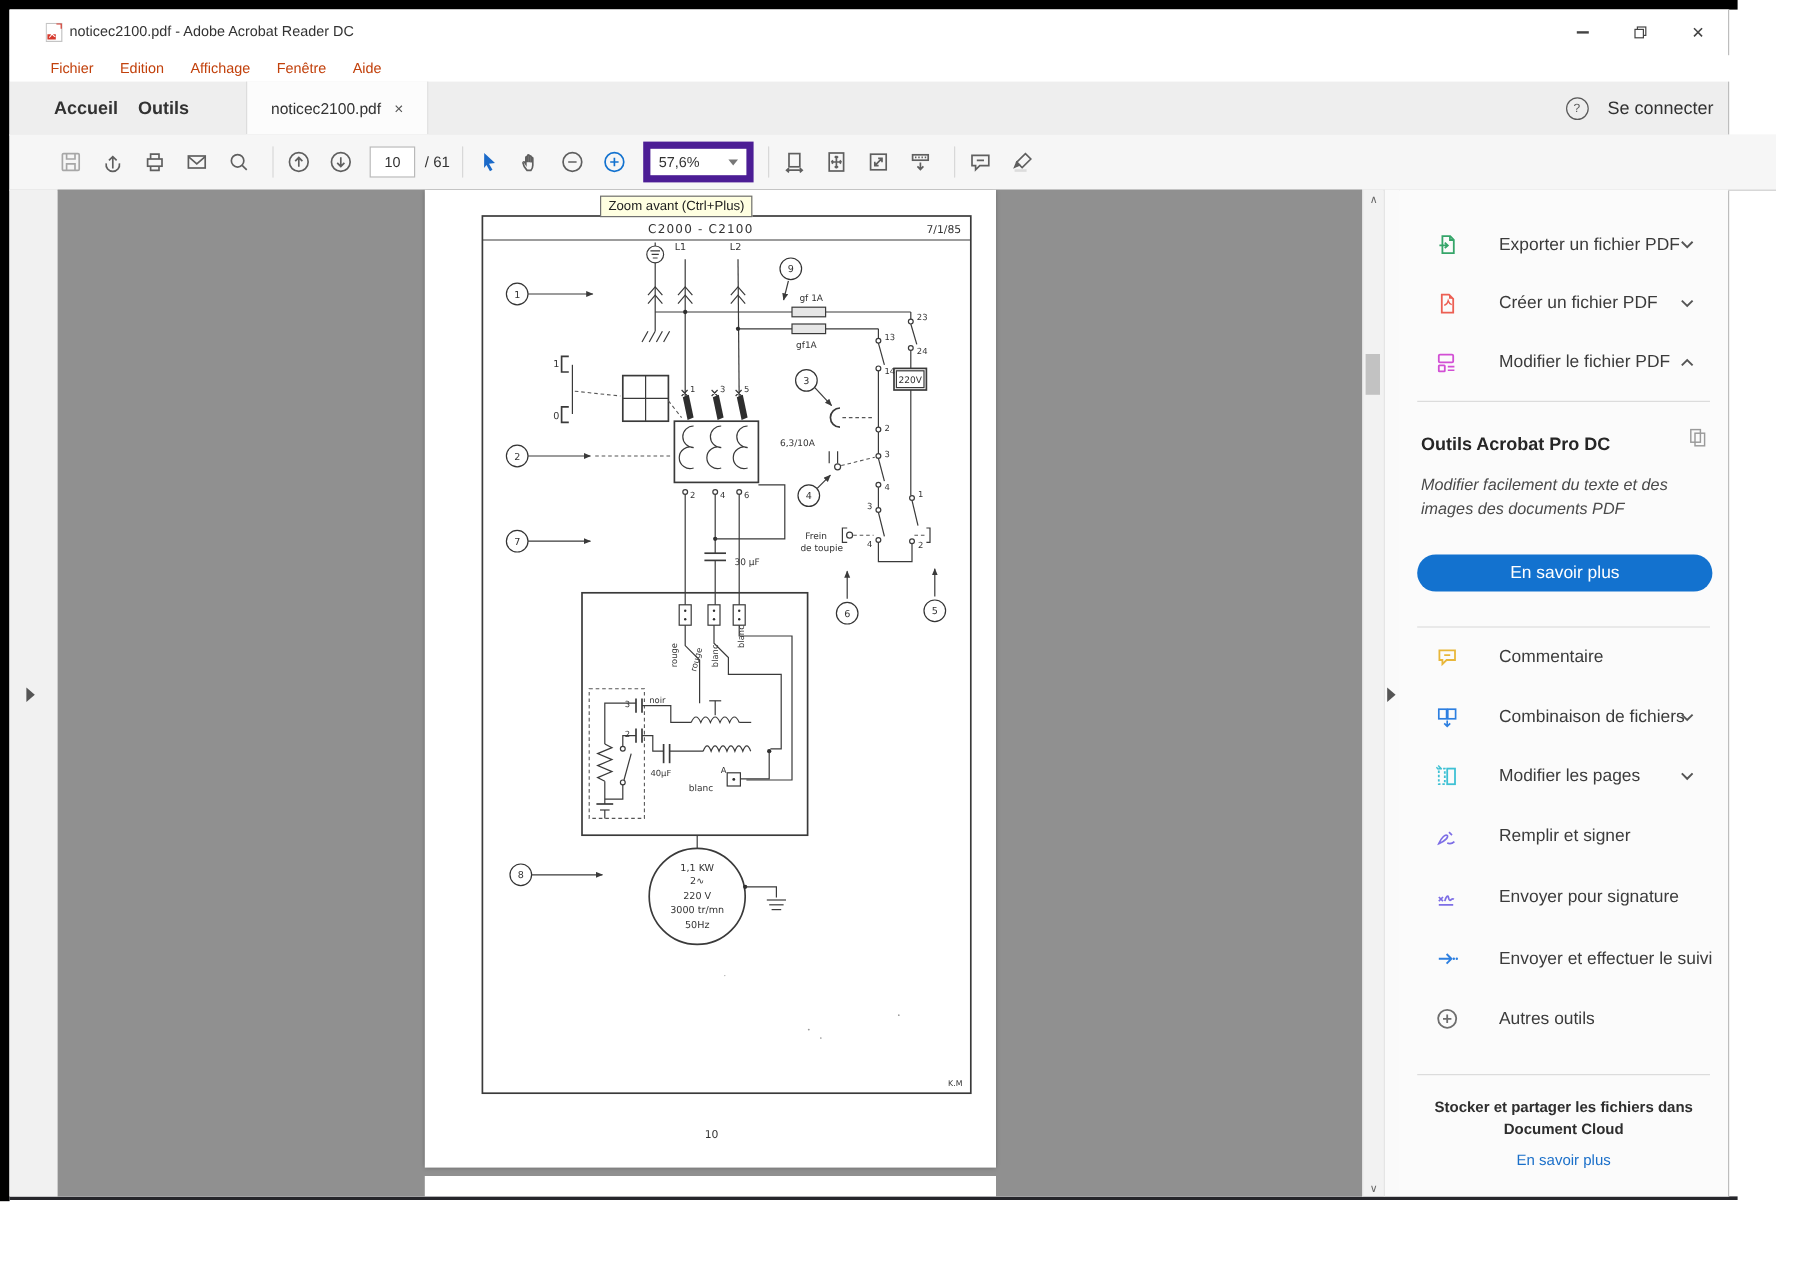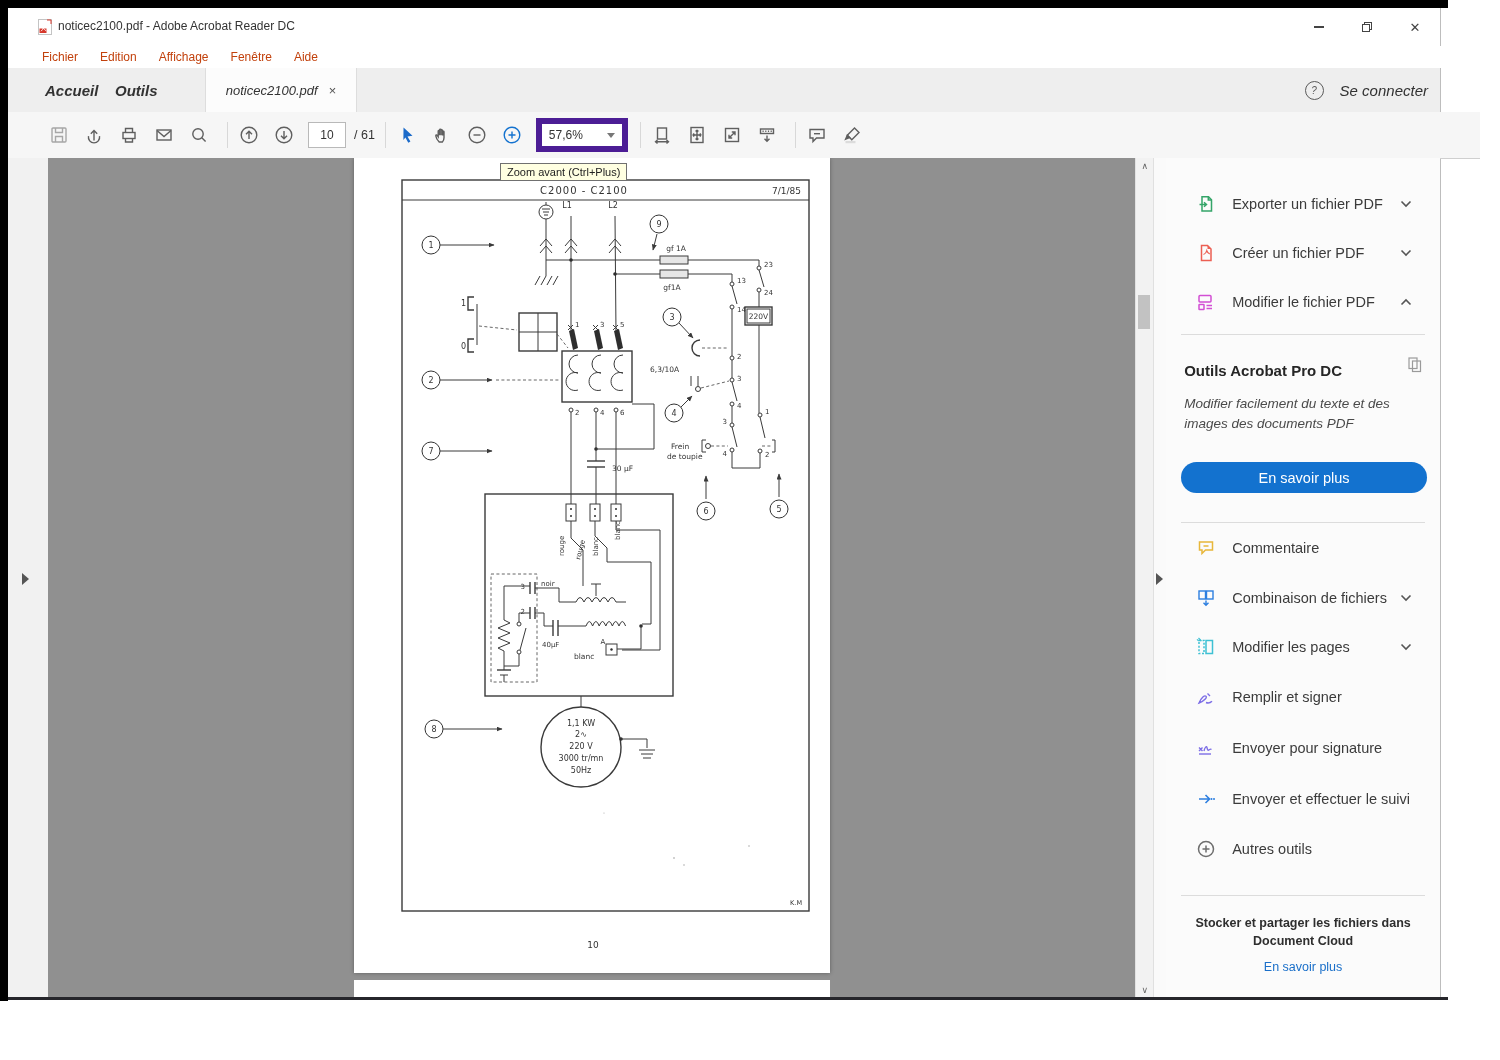--- a/index.html
+++ b/index.html
@@ -21,21 +21,21 @@
   .win-controls{right:6px;top:0;height:38px;display:flex;align-items:center;gap:26px;padding-right:8px;}
   .win-btn{width:22px;height:22px;display:flex;align-items:center;justify-content:center;color:#444;cursor:pointer;}
   .minimize-glyph{width:10px;height:1.5px;background:#444;display:inline-block;}
   .close-glyph{font-size:13px;color:#444;}
 
   
   .menubar{left:0;top:38px;width:100%;height:22px;background:#fff;display:flex;align-items:center;padding-left:34px;gap:22px;font-size:12px;color:#c2410c;}
   .menu-item{cursor:pointer;}
 
   
-  .tabbar{left:0;top:60px;width:100%;height:44px;background:#eeeeee;border-bottom:1px solid #e0e0e0;font-style:italic;}
+  .tabbar{left:0;top:60px;width:100%;height:44px;background:#eeeeee;border-bottom:1px solid #e0e0e0;}
   .tab-home{left:37px;top:0;height:44px;display:flex;align-items:center;font-size:15px;font-weight:700;color:#323232;cursor:pointer;}
   .tab-tools{left:107px;top:0;height:44px;display:flex;align-items:center;font-size:15px;font-weight:700;color:#323232;cursor:pointer;}
   .tab-doc{left:197px;top:0;width:150px;height:44px;background:#fcfcfc;border-left:1px solid #ddd;border-right:1px solid #ddd;display:flex;align-items:center;justify-content:center;gap:11px;font-size:13px;color:#333;cursor:pointer;}
   .tab-doc-close{color:#555;font-size:13px;cursor:pointer;}
   .signin{right:12px;top:0;height:44px;display:flex;align-items:center;gap:16px;cursor:pointer;}
   .help-circle{width:17px;height:17px;border:1.5px solid #5a5a5a;border-radius:50%;display:flex;align-items:center;justify-content:center;font-size:10px;color:#5a5a5a;}
   .signin-label{font-size:15px;color:#323232;}
 
   
   .toolbar{left:0;top:104px;width:100%;height:46px;background:#f6f6f6;border-bottom:1px solid #cfcfcf;display:flex;align-items:center;padding-left:40px;}
@@ -61,21 +61,21 @@
 
   .scrollbar{width:17px;height:100%;background:#f2f2f2;border-left:1px solid #e2e2e2;position:relative;}
   .sb-arrow{position:absolute;left:0;width:100%;height:15px;display:flex;align-items:center;justify-content:center;font-size:9px;color:#666;cursor:pointer;}
   .sb-thumb{position:absolute;left:2px;top:137px;width:12px;height:34px;background:#c2c2c2;cursor:pointer;}
 
   .handle-strip{width:12px;height:100%;background:#fafafa;border-left:1px solid #e0e0e0;position:relative;}
   .handle-strip .panel-handle{left:2px;}
 
   
   .tools-panel{width:274px;height:100%;background:#fbfbfb;position:relative;font-size:14.5px;color:#3b3b3b;}
-  .tp-row{position:absolute;left:0;width:100%;height:30px;display:flex;align-items:center;padding-left:30px;box-sizing:border-box;cursor:pointer;}
+  .tp-row{position:absolute;left:0;width:100%;height:30px;display:flex;align-items:center;padding-left:30px;box-sizing:border-box;cursor:pointer;gap:17px;}
   .tp-icon{width:20px;height:20px;margin-right:16px;flex:none;}
   .tp-chevron{position:absolute;right:28px;}
   .tp-divider{position:absolute;left:15px;right:15px;border-top:1px solid #dcdcdc;}
   .promo-title{position:absolute;left:18px;top:204px;font-size:15px;font-weight:700;color:#262626;}
   .promo-icon{position:absolute;right:16px;top:198px;}
   .promo-desc{position:absolute;left:18px;top:236px;width:238px;font-size:13.5px;color:#4a4a4a;line-height:1.45;font-style:italic;}
   .promo-btn{position:absolute;left:15px;right:13px;top:304px;height:31px;background:#1372cf;border-radius:16px;color:#fff;font-size:14.5px;display:flex;align-items:center;justify-content:center;cursor:pointer;}
   .tp-footer-1{position:absolute;left:0;top:756px;width:100%;text-align:center;font-size:12.5px;font-weight:700;color:#2e2e2e;line-height:1.45;}
   .tp-footer-link{position:absolute;left:0;top:802px;width:100%;text-align:center;font-size:12.5px;color:#1a6fc9;cursor:pointer;}
 

